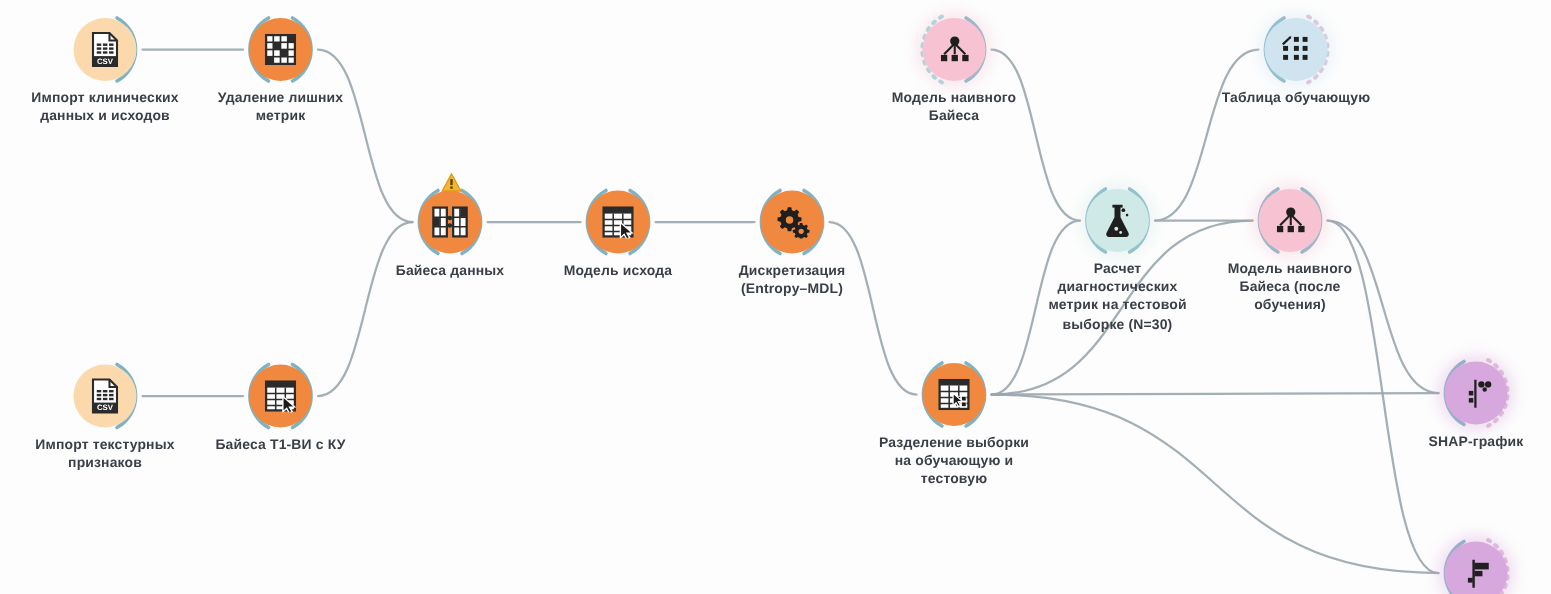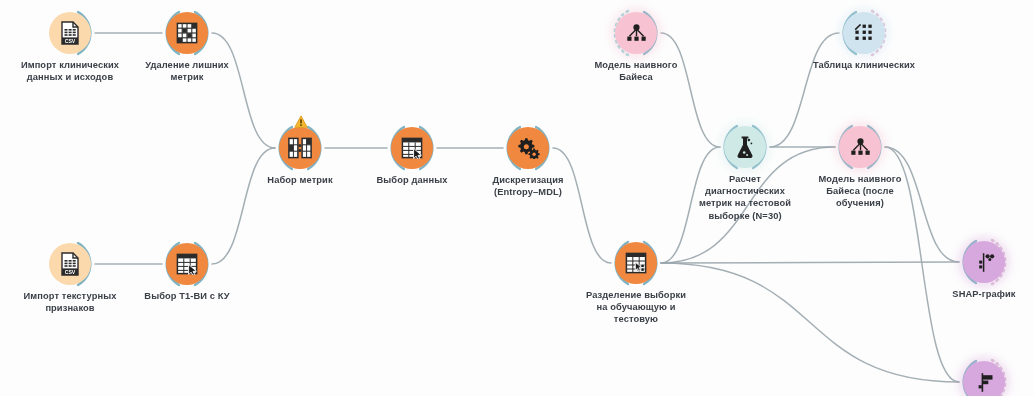--- a/index.html
+++ b/index.html
@@ -173,21 +173,21 @@
       <g stroke="#2b2b2b" stroke-width="1">
         <line x1="1.4" y1="9.4" x2="20.6" y2="9.4"></line>
               <line x1="1.4" y1="13.4" x2="20.6" y2="13.4"></line>
               <line x1="1.4" y1="17.4" x2="20.6" y2="17.4"></line>
         <line x1="7.8" y1="5.4" x2="7.8" y2="20.6"></line>
               <line x1="14.2" y1="5.4" x2="14.2" y2="20.6"></line>
       </g>
       <path d="M12.6 11.4 L12.6 21.6 L15.1 19.2 L16.9 22.4 L18.8 21.4 L17 18.4 L20.4 18.2 Z" fill="#1b1b1b" stroke="#fff" stroke-width="0.9"></path>
     </svg>
         </div>
-        <div class="label">Выбор T1-ВИ с КУ</div>
+        <div class="label">Байеса T1-ВИ с КУ</div>
       </div>
       <div class="node" style="left: 300px; top: 148px;">
         <svg class="brk" viewBox="0 0 56 56">
           <path d="M20 7 A24 24 0 0 0 20 49" fill="none" stroke="#7fb3c4" stroke-width="2.4" stroke-linecap="round"></path>
           <path d="M36 7 A24 24 0 0 1 36 49" fill="none" stroke="#7fb3c4" stroke-width="2.4" stroke-linecap="round"></path>
         </svg>
         <div class="ring" style="background:#f0883f;"></div>
         <div class="icon">
           <svg width="24" height="22" viewBox="0 0 24 22">
       <rect x="0.9" y="1.4" width="9" height="19.2" fill="#fff" stroke="#2b2b2b" stroke-width="1.5"></rect>
@@ -208,21 +208,21 @@
       </g>
     </svg>
         </div>
         <div class="warn">
            <svg viewBox="0 0 14 14" width="14" height="14">
              <path d="M7 .9 L13.2 12.3 H.8 Z" fill="#f4b731" stroke="#e09a18" stroke-width="0.9"></path>
              <rect x="6.2" y="4.4" width="1.6" height="4" fill="#5a4200"></rect>
              <rect x="6.2" y="9.3" width="1.6" height="1.6" fill="#5a4200"></rect>
            </svg>
          </div>
-        <div class="label">Набор метрик</div>
+        <div class="label">Байеса данных</div>
       </div>
       <div class="node" style="left: 412px; top: 148px;">
         <svg class="brk" viewBox="0 0 56 56">
           <path d="M20 7 A24 24 0 0 0 20 49" fill="none" stroke="#7fb3c4" stroke-width="2.4" stroke-linecap="round"></path>
           <path d="M36 7 A24 24 0 0 1 36 49" fill="none" stroke="#7fb3c4" stroke-width="2.4" stroke-linecap="round"></path>
         </svg>
         <div class="ring" style="background:#f0883f;"></div>
         <div class="icon">
           <svg width="22" height="22" viewBox="0 0 22 22">
       <rect x="1.4" y="1.4" width="19.2" height="19.2" fill="#fff" stroke="#2b2b2b" stroke-width="1.5"></rect>
@@ -230,21 +230,21 @@
       <g stroke="#2b2b2b" stroke-width="1">
         <line x1="1.4" y1="9.4" x2="20.6" y2="9.4"></line>
               <line x1="1.4" y1="13.4" x2="20.6" y2="13.4"></line>
               <line x1="1.4" y1="17.4" x2="20.6" y2="17.4"></line>
         <line x1="7.8" y1="5.4" x2="7.8" y2="20.6"></line>
               <line x1="14.2" y1="5.4" x2="14.2" y2="20.6"></line>
       </g>
       <path d="M12.6 11.4 L12.6 21.6 L15.1 19.2 L16.9 22.4 L18.8 21.4 L17 18.4 L20.4 18.2 Z" fill="#1b1b1b" stroke="#fff" stroke-width="0.9"></path>
     </svg>
         </div>
-        <div class="label">Выбор данных</div>
+        <div class="label">Модель исхода</div>
       </div>
       <div class="node" style="left: 528px; top: 148px;">
         <svg class="brk" viewBox="0 0 56 56">
           <path d="M20 7 A24 24 0 0 0 20 49" fill="none" stroke="#7fb3c4" stroke-width="2.4" stroke-linecap="round"></path>
           <path d="M36 7 A24 24 0 0 1 36 49" fill="none" stroke="#7fb3c4" stroke-width="2.4" stroke-linecap="round"></path>
         </svg>
         <div class="ring" style="background:#f0883f;"></div>
         <div class="icon">
           <svg width="23" height="22" viewBox="0 0 23 22">
       <g fill="#1f1f1f">
@@ -327,21 +327,21 @@
         <rect x="15.4" y="7.6" width="3.3" height="3.3"></rect>
         <rect x="9.6" y="13.6" width="3.3" height="3.3"></rect>
         <rect x="15.4" y="13.6" width="3.3" height="3.3"></rect>
         <rect x="2.4" y="13.6" width="3.3" height="3.3"></rect>
         <rect x="2.4" y="7.6" width="3.3" height="3.3"></rect>
       </g>
       <path d="M2.2 6.6 L7.2 1.8" stroke="#1f1f1f" stroke-width="1.5" fill="none"></path>
       <path d="M6.3 1.5 l1.6 -.3 l-.3 1.8 z" fill="#1f1f1f"></path>
     </svg>
         </div>
-        <div class="label">Таблица клинических</div>
+        <div class="label">Таблица обучающую</div>
       </div>
       <div class="node" style="left: 745px; top: 147px;">
         <svg class="brk" viewBox="0 0 56 56">
           <path d="M20 7 A24 24 0 0 0 20 49" fill="none" stroke="#7fb3c4" stroke-width="2.4" stroke-linecap="round"></path>
           <path d="M36 7 A24 24 0 0 1 36 49" fill="none" stroke="#7fb3c4" stroke-width="2.4" stroke-linecap="round"></path>
         </svg>
         <div class="ring" style="background:#cfe9e7;box-shadow:0 0 9px 5px #cfe9e755;"></div>
         <div class="icon">
           <svg width="20" height="23" viewBox="0 0 20 23">
       <path d="M8 1.6 h4 v7.2 l5.3 10.4 a1.9 1.9 0 0 1-1.7 2.8 h-11.2 a1.9 1.9 0 0 1-1.7-2.8 l5.3-10.4 z" fill="#1f1f1f"></path>

